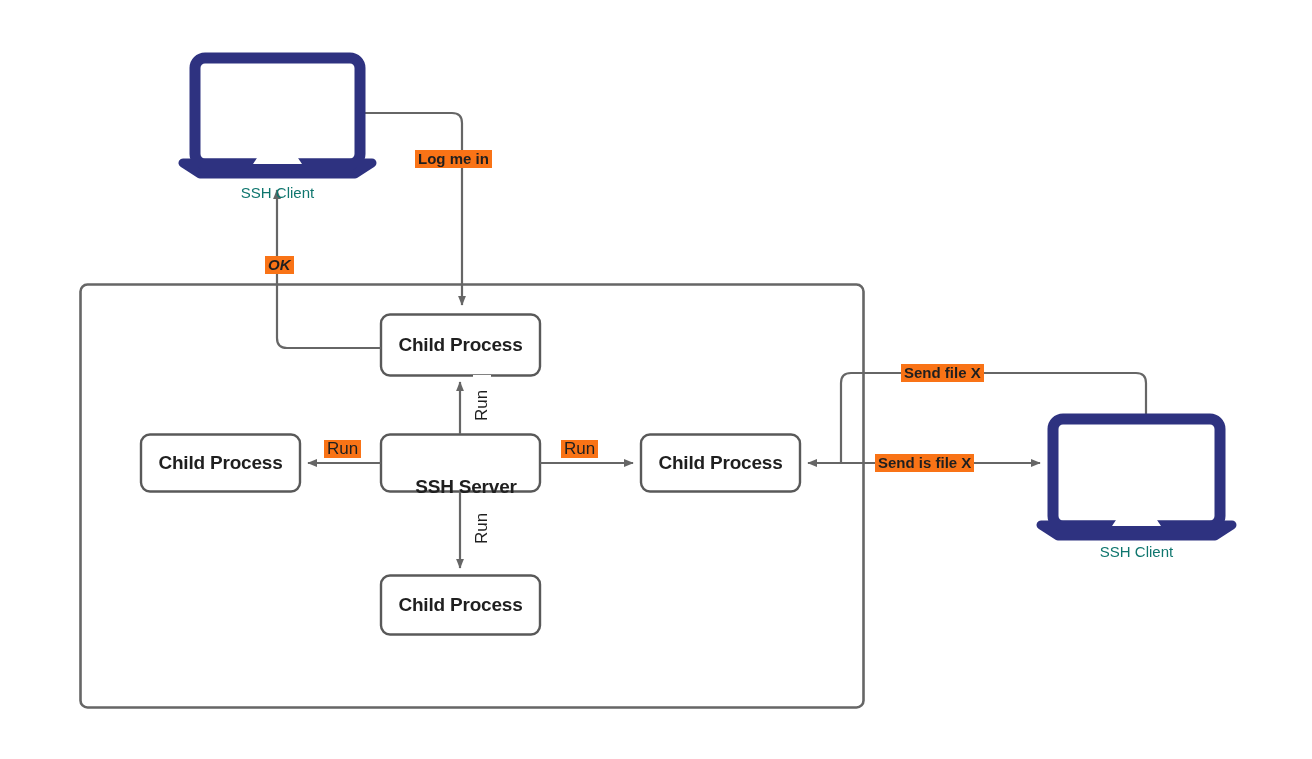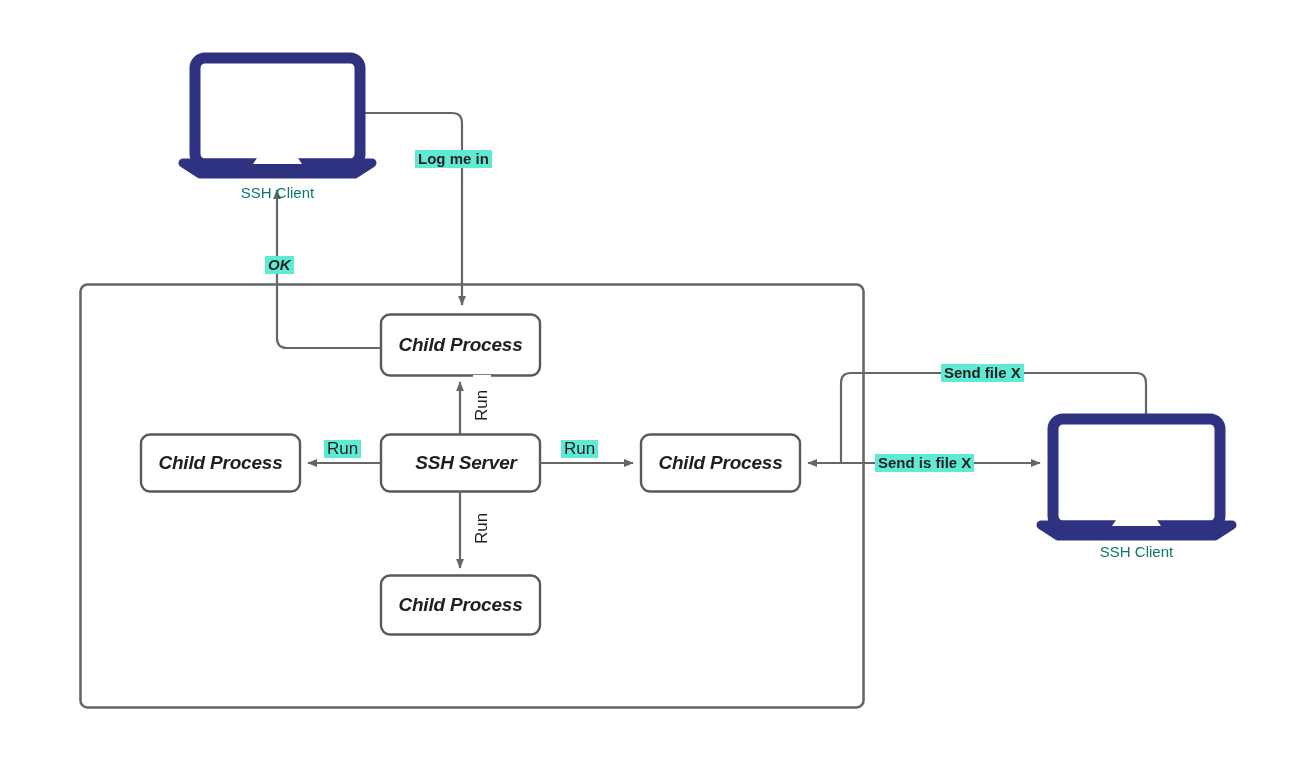--- a/index.html
+++ b/index.html
@@ -14,28 +14,27 @@
   .node-label{
     position:absolute;
     display:flex;align-items:center;justify-content:center;
     text-align:center;
     font-weight:bold;
     font-size:19px;
     color:#1f1f1f;
     letter-spacing:-0.2px;
     pointer-events:none;
     white-space:nowrap;
-    font-style:italic;
   }
   .edge-label{
     position:absolute;
     font-size:17px;
     color:#1f1f1f;
     white-space:nowrap;
-    background:#5eead4;
+    background:#f97316;
     padding:0 3px;
     line-height:18px;
   }
   .edge-label.bold{font-weight:bold;font-size:15px;}
   .edge-label.rot{
     transform-origin:50% 50%;
     transform:rotate(-90deg);
     background:#ffffff;
     padding:0 2px;
   }
@@ -92,21 +91,21 @@
 
     <g>
       <rect x="1053" y="419" width="167" height="107" rx="10" ry="10" fill="none" stroke="#2E3280" stroke-width="11"></rect>
       <path d="M 1041 525 L 1232 525 L 1215 536 L 1058 536 Z" fill="#2E3280" stroke="#2E3280" stroke-width="9" stroke-linejoin="round"></path>
       <path d="M 1118 517 L 1155 517 L 1161 526 L 1112 526 Z" fill="#ffffff"></path>
     </g>
   </svg>
 
   <div class="node-label" style="left:381px;top:314px;width:159px;height:61px;">Child Process</div>
 
-  <div class="node-label" style="left:381px;top:434px;width:170px;height:57px;">SSH Server</div>
+  <div class="node-label" style="left:381px;top:458px;width:170px;height:57px;">SSH Server</div>
 
   <div class="node-label" style="left:141px;top:434px;width:159px;height:57px;">Child Process</div>
 
   <div class="node-label" style="left:641px;top:434px;width:159px;height:57px;">Child Process</div>
 
   <div class="node-label" style="left:381px;top:575px;width:159px;height:59px;">Child Process</div>
 
   <div class="cap-label" style="left:180px;top:184px;width:195px;">SSH Client</div>
 
   <div class="cap-label" style="left:1038px;top:543px;width:197px;">SSH Client</div>
@@ -116,17 +115,17 @@
   <div class="edge-label bold" style="left:265px;top:256px;font-style:italic;">OK</div>
 
   <div class="edge-label rot" style="left:462px;top:390px;width:44px;height:18px;margin-left:-4px;">Run</div>
 
   <div class="edge-label" style="left:324px;top:440px;">Run</div>
 
   <div class="edge-label" style="left:561px;top:440px;">Run</div>
 
   <div class="edge-label rot" style="left:462px;top:513px;width:44px;height:18px;margin-left:-4px;">Run</div>
 
-  <div class="edge-label bold" style="left:901px;top:364px;margin-left:40px;">Send file X</div>
+  <div class="edge-label bold" style="left:901px;top:364px;">Send file X</div>
 
   <div class="edge-label bold" style="left:875px;top:454px;">Send is file X</div>
 
 </div>
 
 </body></html>

